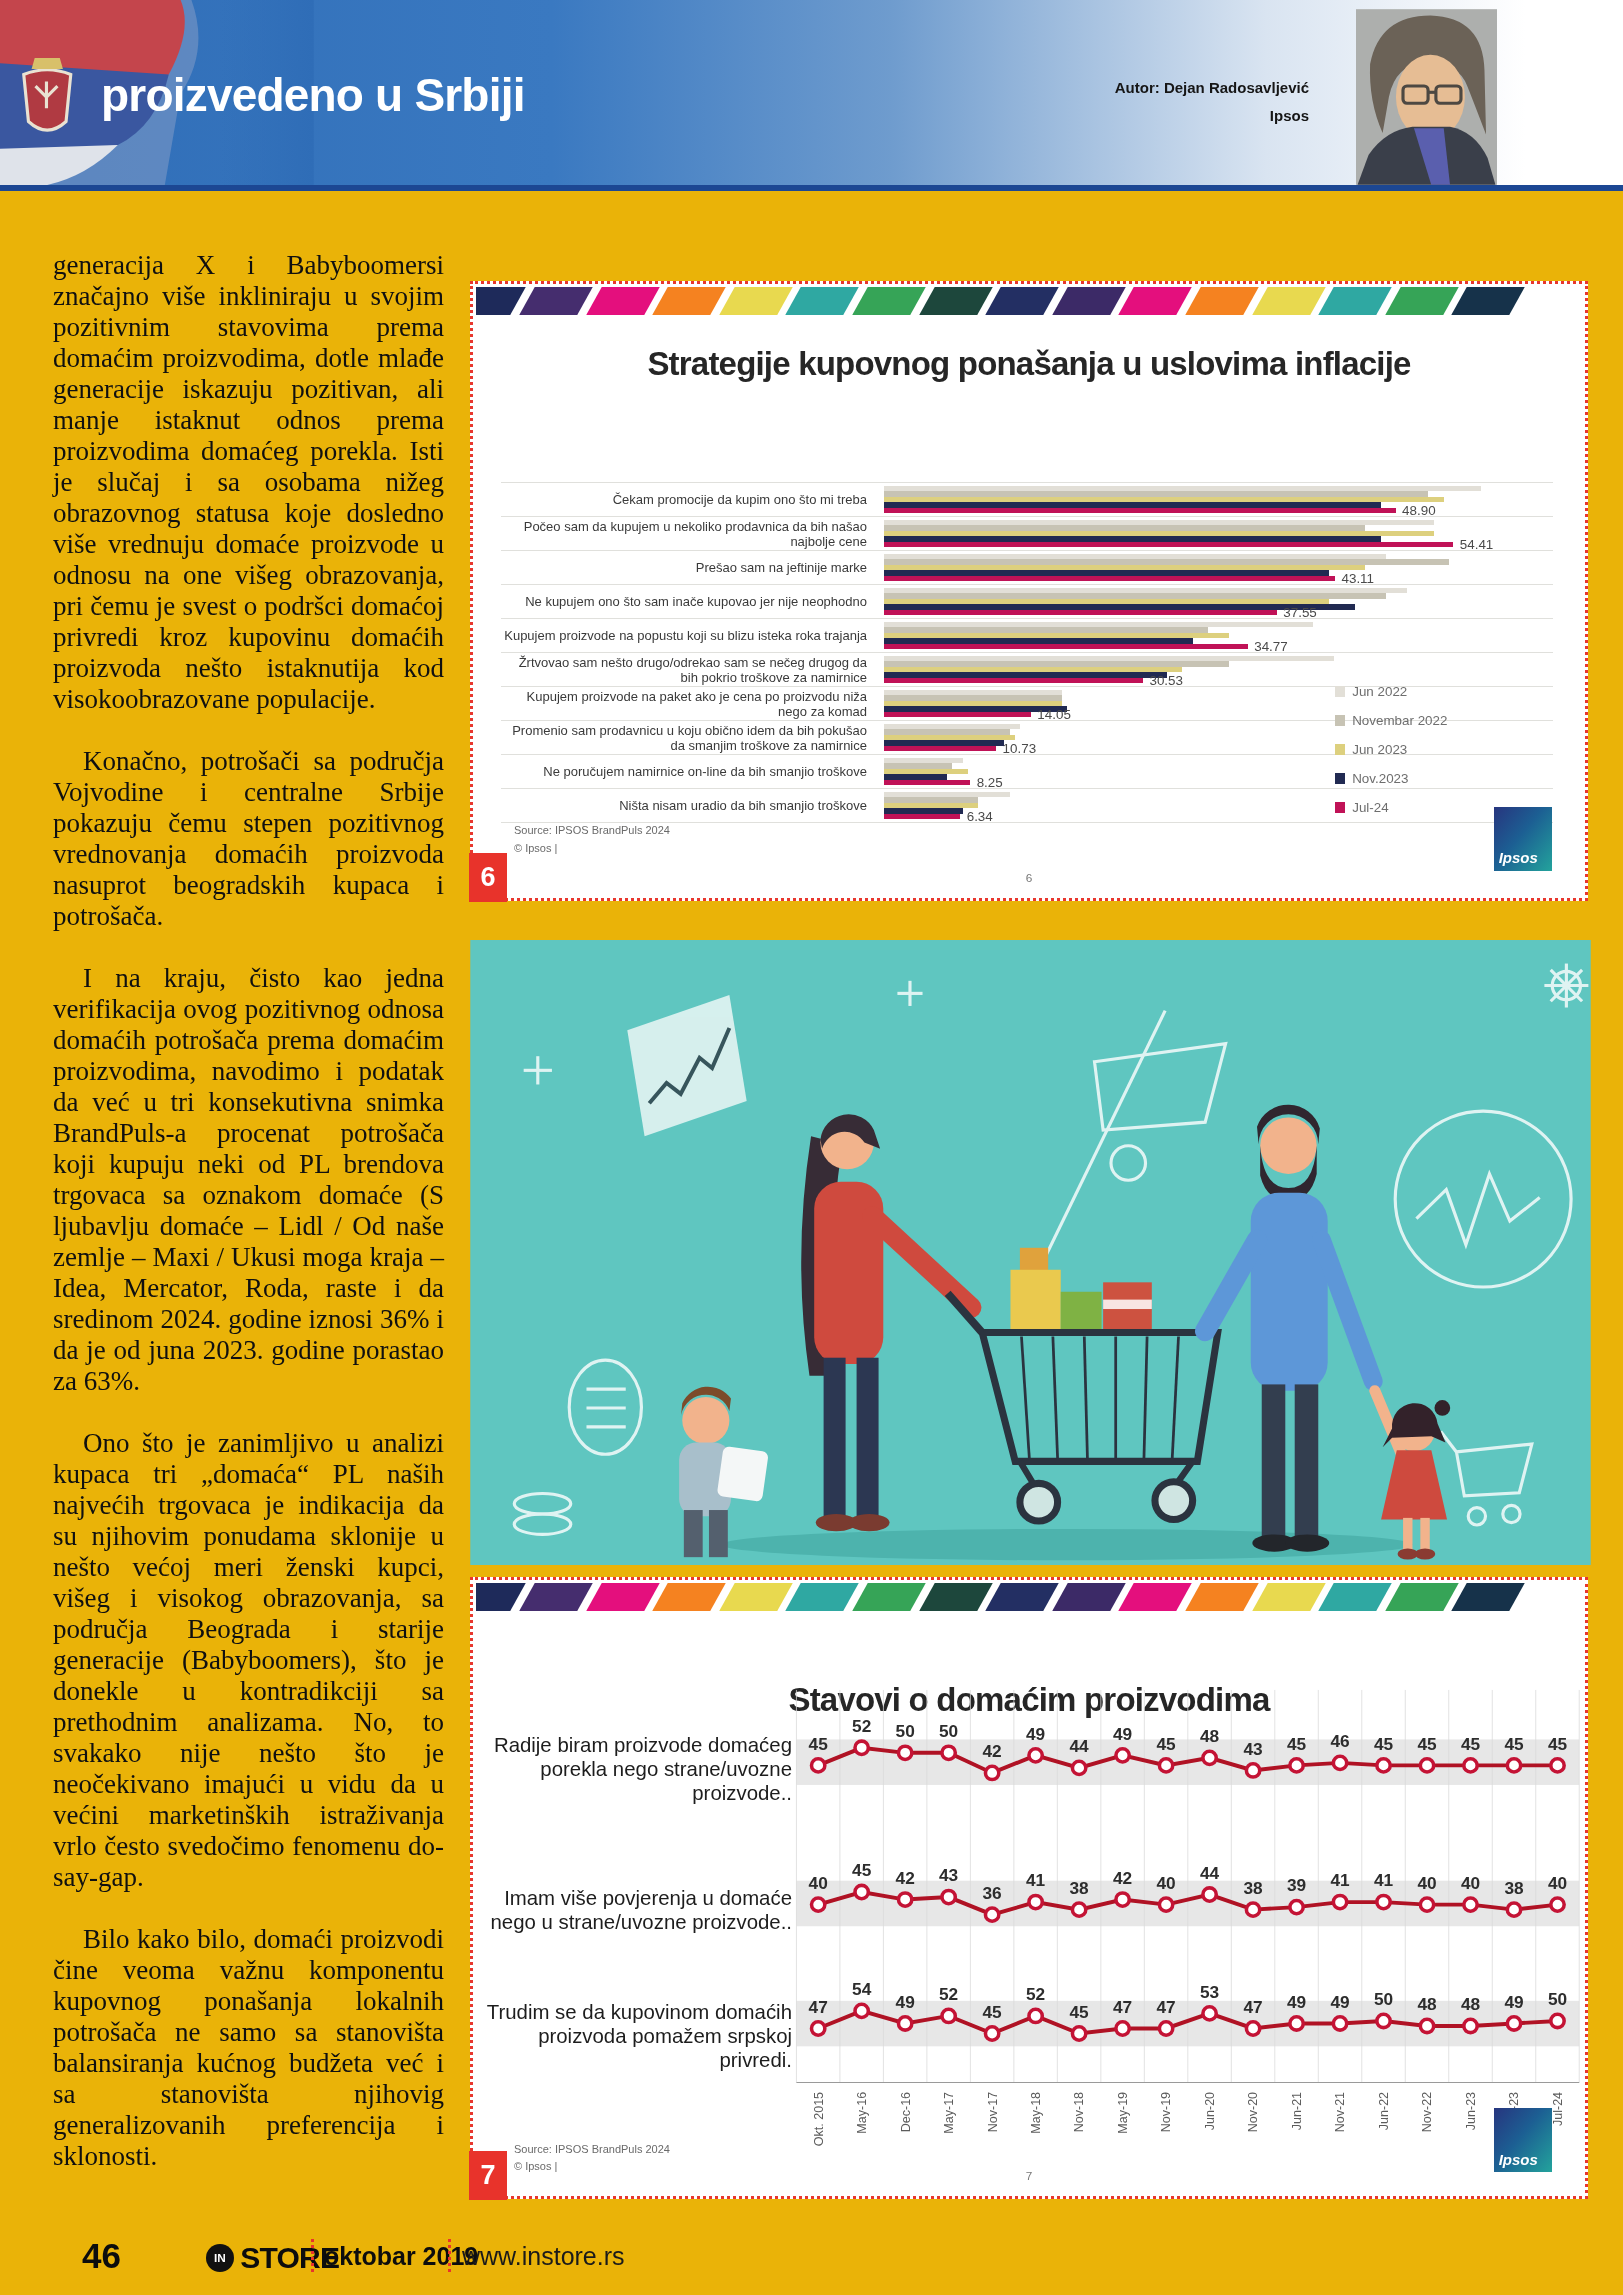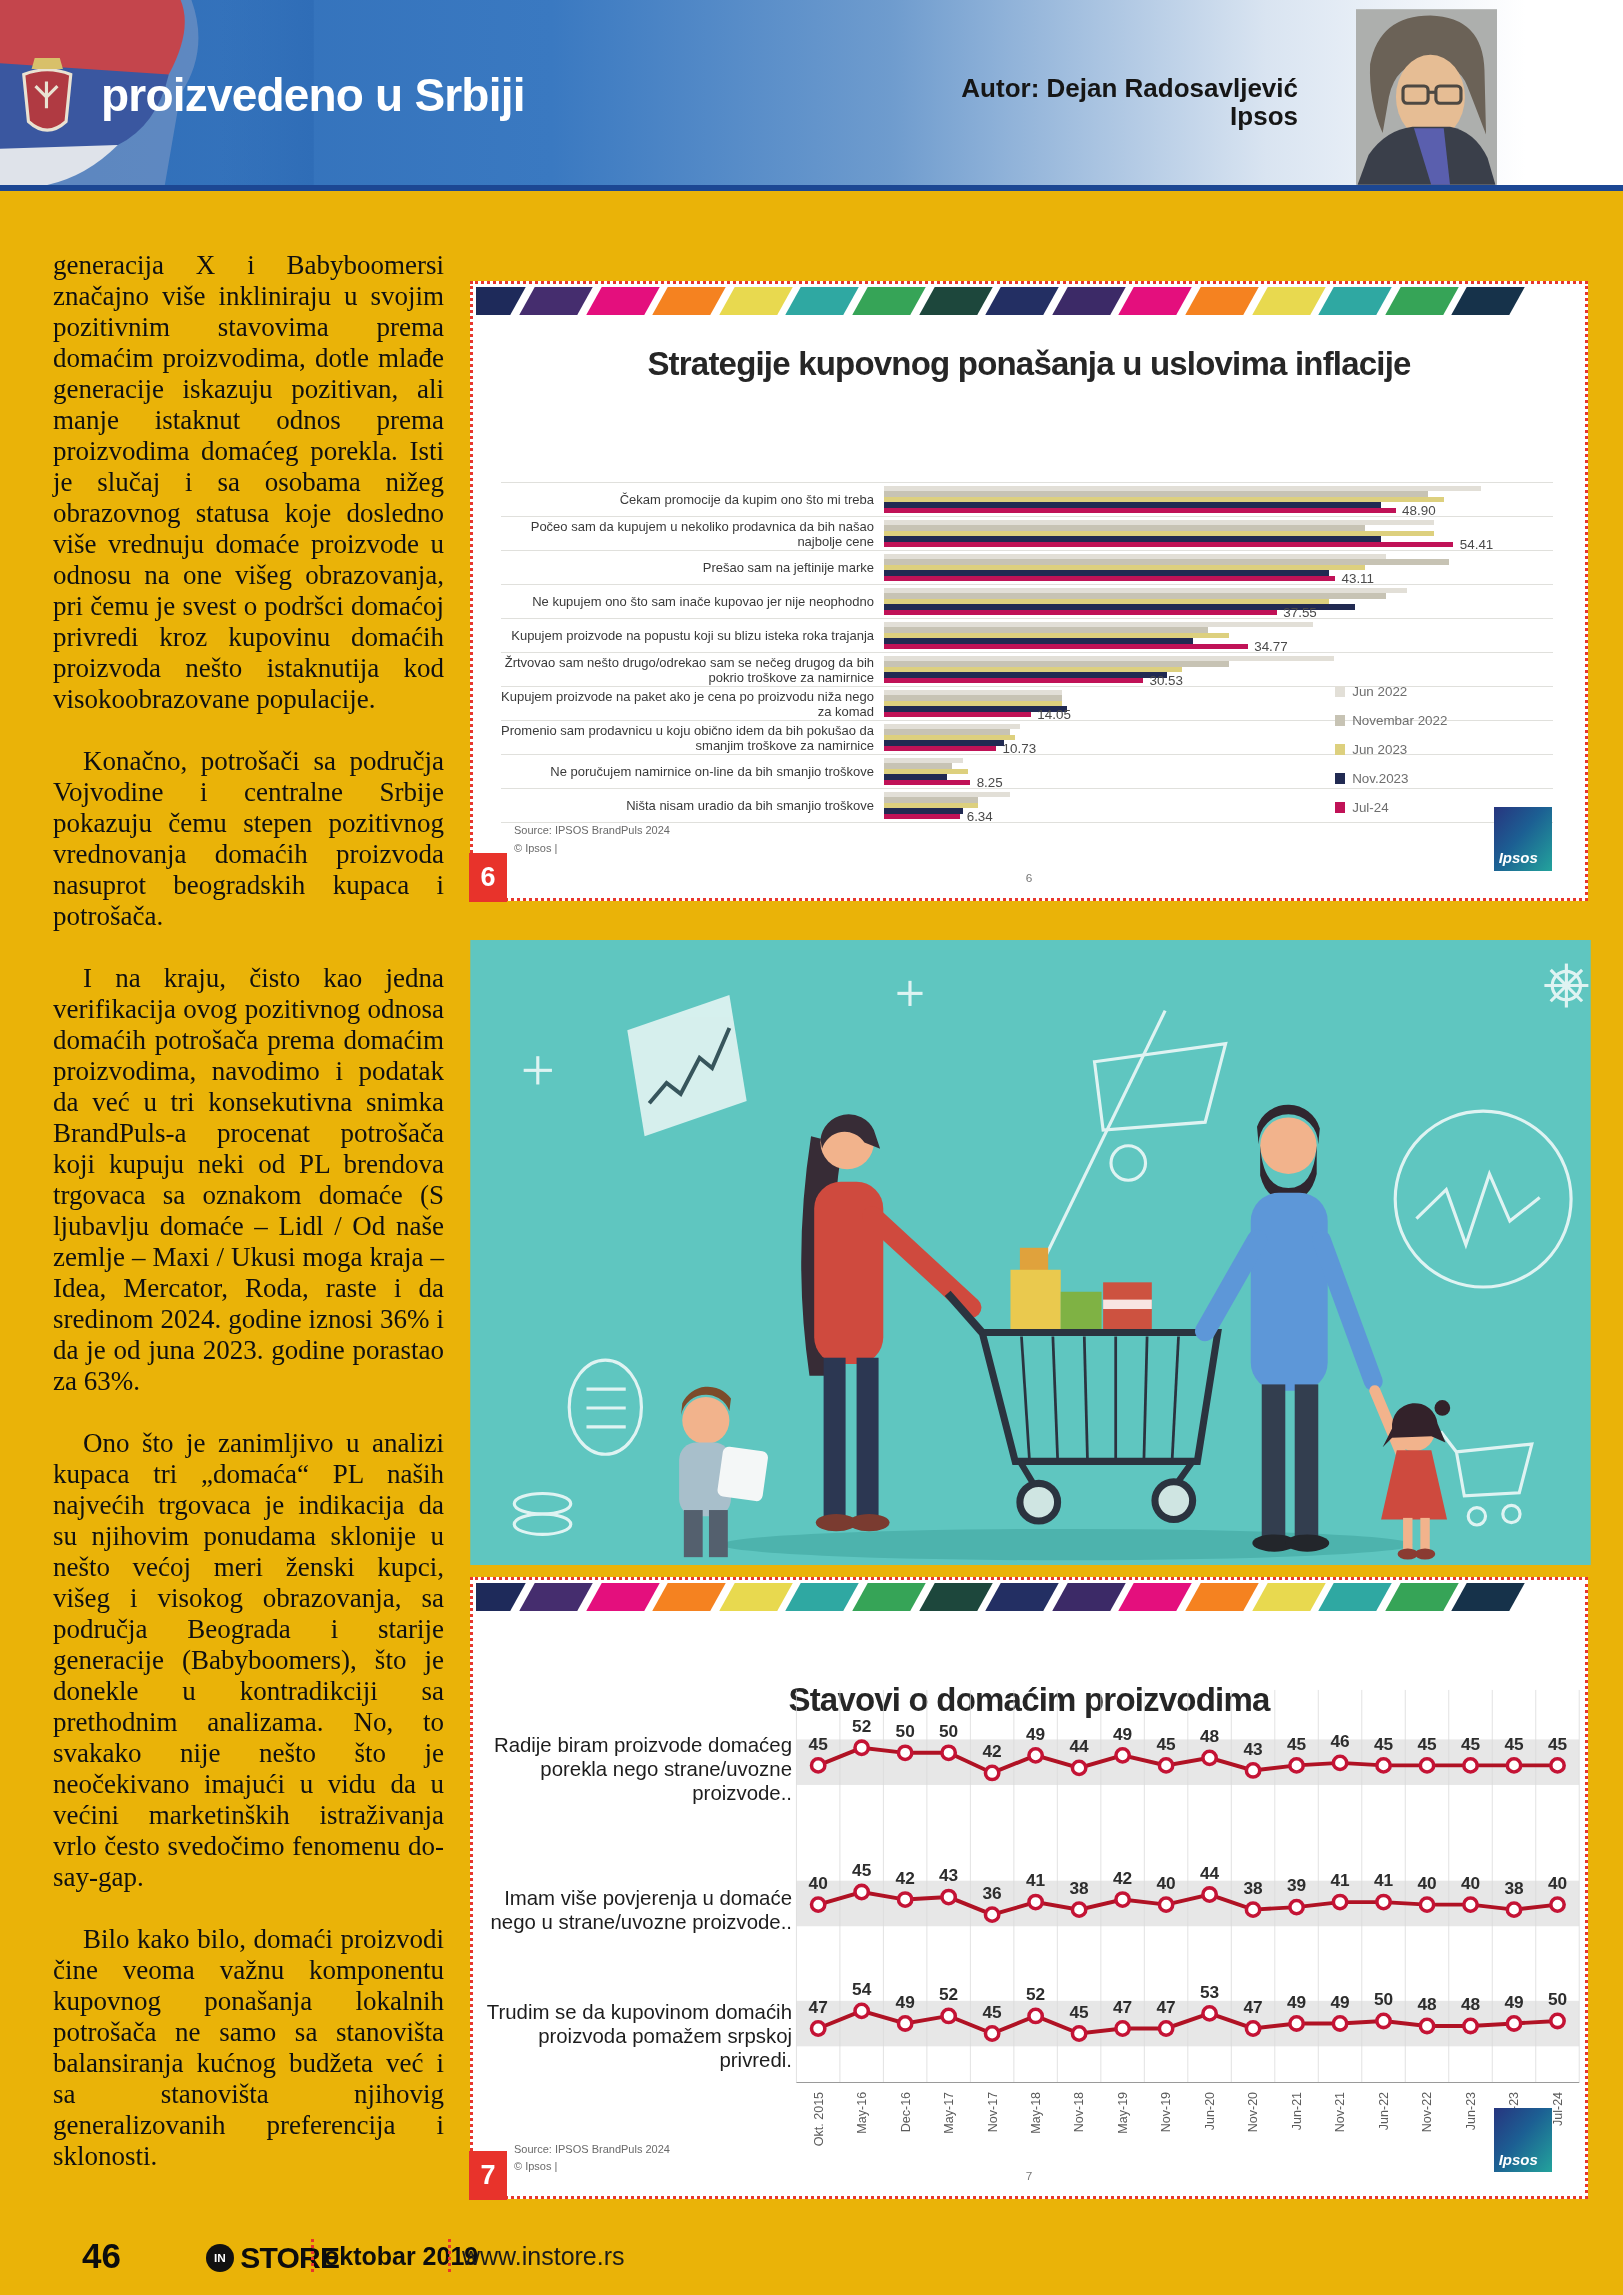--- a/index.html
+++ b/index.html
@@ -5,22 +5,22 @@
   html,body{margin:0;padding:0;background:#ffffff;}
   .page{position:relative;width:1623px;height:2295px;background:#eab308;overflow:hidden;
         font-family:"Liberation Sans",sans-serif;color:#111;}
 
   
   .header{position:absolute;left:0;top:0;width:1623px;height:185px;
           background:linear-gradient(90deg,#2f6db7 0%,#3a79c1 34%,#6f9cce 55%,#d9e4f1 78%,#ffffff 94%);}
   .flag{position:absolute;left:0;top:0;width:314px;height:185px;}
   .header-title{position:absolute;left:101px;top:68px;font-size:46px;font-weight:800;
                 color:#ffffff;letter-spacing:-0.8px;}
-  .author{position:absolute;right:325px;top:74px;text-align:right;line-height:28px;
-          font-size:26px;font-weight:700;color:#161616;}
+  .author{position:absolute;right:314px;top:74px;text-align:right;line-height:28px;
+          font-size:15px;font-weight:700;color:#161616;}
   .portrait{position:absolute;left:1356px;top:9.4px;width:141px;height:176px;}
   .header-rule{position:absolute;left:0;top:185px;width:1623px;height:5.5px;background:#1c4793;}
 
   
   .article{position:absolute;left:53px;top:250px;width:391px;
            font-family:"Liberation Serif",serif;font-size:27px;line-height:31px;
            text-align:justify;color:#101010;}
   .article p{margin:0;}
   .article p + p{margin-top:31px;text-indent:30px;}
 
@@ -47,21 +47,21 @@
               background:linear-gradient(130deg,#27357f 0%,#1c5f93 45%,#23a39c 100%);
               display:flex;align-items:flex-end;padding:4.7px;box-sizing:border-box;}
   .fig6 .ipsos-logo{bottom:27px;}
   .fig7 .ipsos-logo{bottom:23.6px;}
   .ipsos-logo span{color:#fff;font-size:15px;font-weight:700;font-style:italic;}
 
   
   .bar-rows{position:absolute;left:28px;top:198px;width:1052px;}
   .bar-row{display:flex;align-items:center;height:33px;border-bottom:0.8px solid #e0e0dc;}
   .bar-row:first-child{border-top:0.8px solid #e0e0dc;}
-  .bar-cat{width:383px;padding-right:10px;box-sizing:border-box;text-align:right;
+  .bar-cat{width:383px;padding-right:17px;box-sizing:border-box;text-align:right;
            font-size:13px;line-height:15px;color:#3a3a3a;}
   .bar-area{position:relative;width:628px;height:27.5px;}
   .bar-line{position:relative;height:5.5px;}
   .bar{height:5.5px;}
   .bar-val{position:absolute;left:100%;margin-left:-1.6px;top:-4.7px;white-space:nowrap;
            font-size:13.4px;color:#4a4a4a;}
   .bar-line{display:flex;align-items:center;}
   .bar + .bar-val{position:static;}
   .bar-line .bar-val{position:static;margin-left:6.3px;}
   .legend{position:absolute;left:862px;top:393px;}

